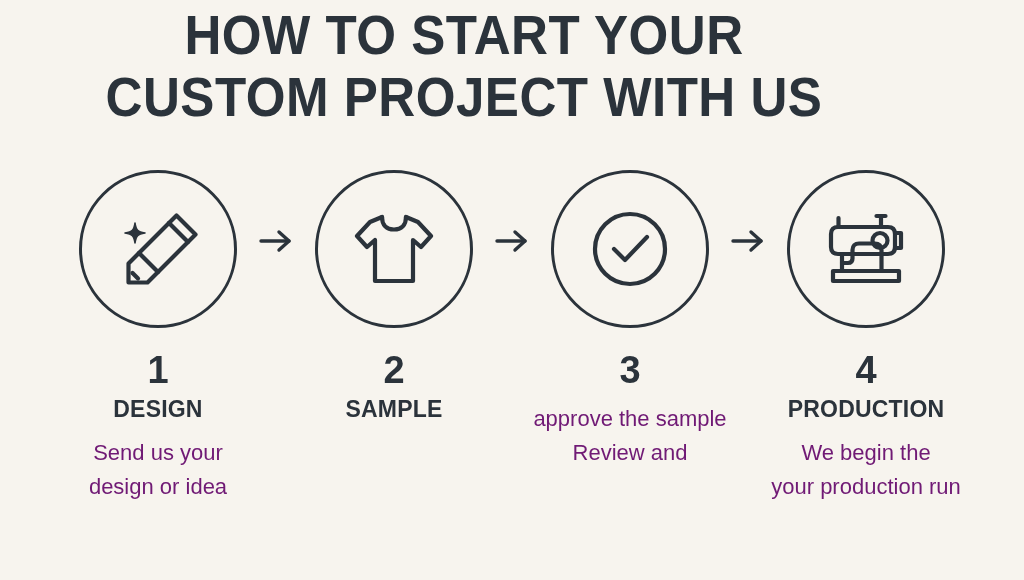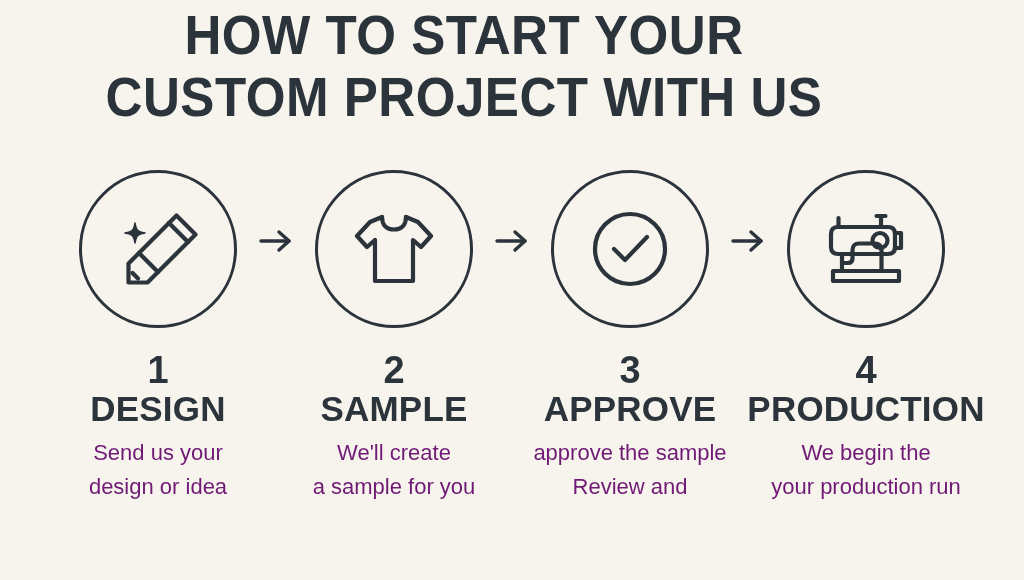--- a/index.html
+++ b/index.html
@@ -89,21 +89,21 @@
   .step-num {
     margin-top: 22px;
     font-size: 38px;
     font-weight: bold;
     line-height: 40px;
     color: #2b333b;
     letter-spacing: 0;
   }
   .step-label {
     margin-top: 4px;
-    font-size: 35px;
+    font-size: 23px;
     font-weight: bold;
     line-height: 30px;
     letter-spacing: 0.2px;
     color: #2b333b;
     white-space: nowrap;
   }
   .step-desc {
     margin-top: 12px;
     font-size: 22px;
     font-weight: normal;
@@ -164,24 +164,20 @@
         <span>
           <svg width="96" height="96" viewBox="0 0 96 96" fill="none" stroke="#2b333b" stroke-width="4.2" stroke-linecap="round" stroke-linejoin="round">
             <path d="M36 16 L24 21 L11 35 L21 46 L29 39 L29 80 L67 80 L67 39
                      L75 46 L85 35 L72 21 L60 16"></path>
             <path d="M36 16 C36 24 40.5 28.5 48 28.5 C55.5 28.5 60 24 60 16"></path>
           </svg>
         </span>
       </div>
       <div class="step-num">2</div>
       <div class="step-label">SAMPLE</div>
-      <div class="step-desc">
-        <span class="desc-line">We'll create</span>
-        <span class="desc-line">a sample for you</span>
-      </div>
     </div>
 
     <div class="arrow-cell">
       <span>
         <svg width="36" height="26" viewBox="0 0 36 26" fill="none" stroke="#2b333b" stroke-width="3.4" stroke-linecap="round" stroke-linejoin="round">
           <path d="M3 13 L31 13"></path>
           <path d="M21 4 L31 13 L21 22"></path>
         </svg>
       </span>
     </div>
@@ -189,21 +185,20 @@
     <div class="step">
       <div class="circle">
         <span>
           <svg width="96" height="96" viewBox="0 0 96 96" fill="none" stroke="#2b333b" stroke-width="4.2" stroke-linecap="round" stroke-linejoin="round">
             <circle cx="48" cy="48" r="35"></circle>
             <path d="M32 48 L43 59 L65 36"></path>
           </svg>
         </span>
       </div>
       <div class="step-num">3</div>
-      <div class="step-label">APPROVE</div>
       <div class="step-desc">
         <span class="desc-line">approve the sample</span>
         <span class="desc-line">Review and</span>
       </div>
     </div>
 
     <div class="arrow-cell">
       <span>
         <svg width="36" height="26" viewBox="0 0 36 26" fill="none" stroke="#2b333b" stroke-width="3.4" stroke-linecap="round" stroke-linejoin="round">
           <path d="M3 13 L31 13"></path>

